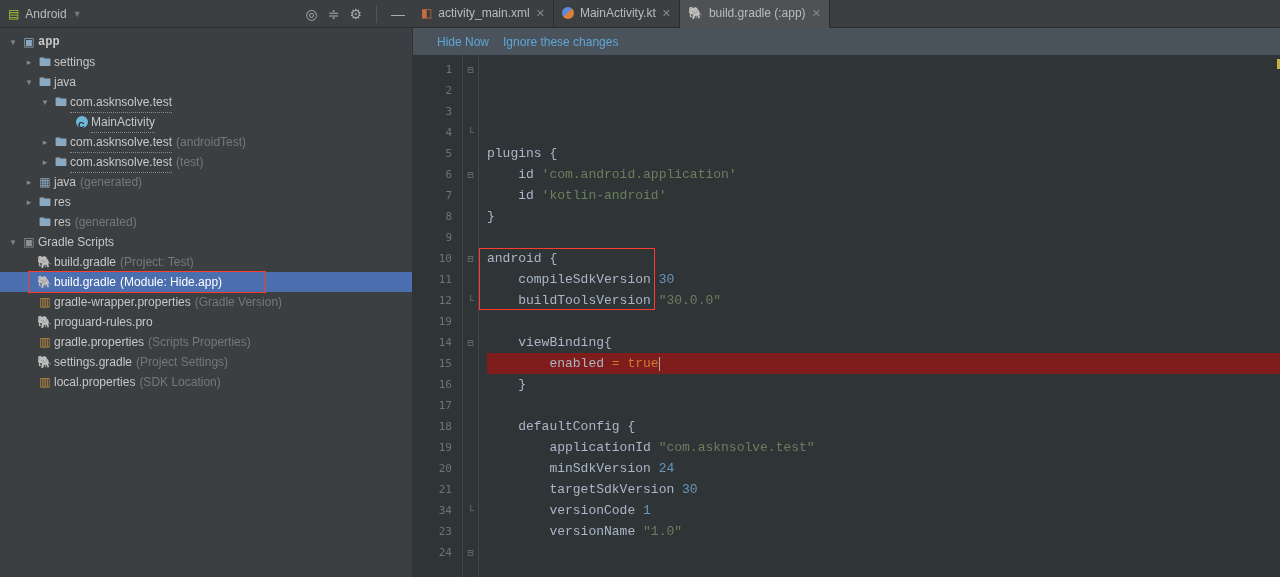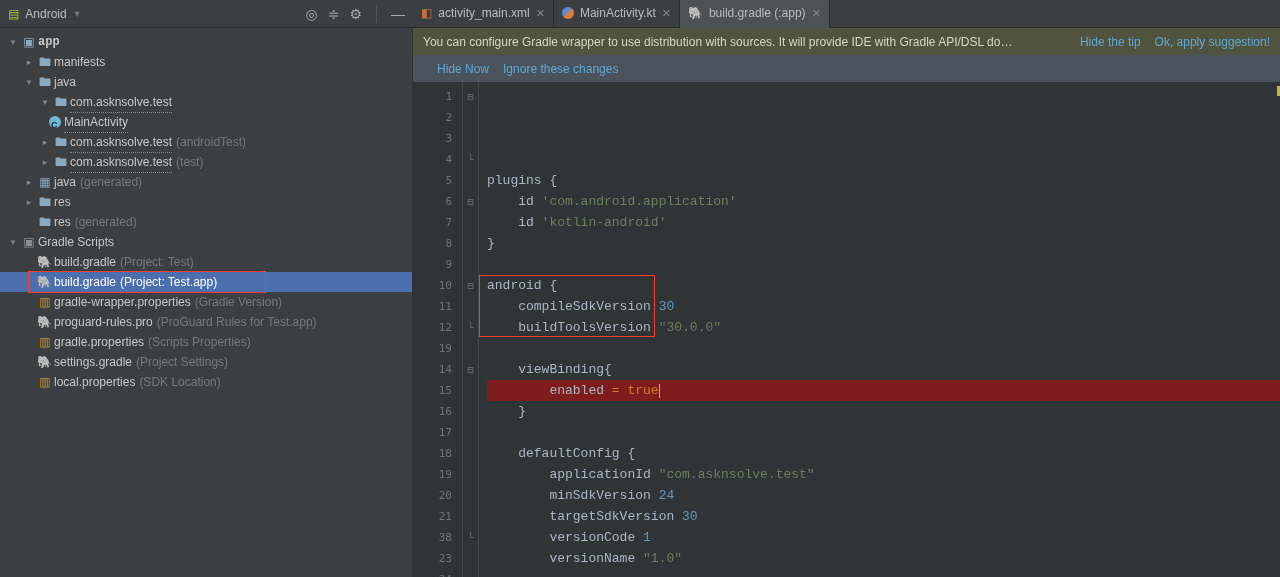--- a/index.html
+++ b/index.html
@@ -47,21 +47,21 @@
 .tree-row.bold .row-text { font-weight: 600; font-family: Liberation Mono, monospace; }
 .tree-row.selected { background: #4b6eaf; }
 .tree-row.selected .row-text, .tree-row.selected .row-suffix { color: #fff; }
 .folder-icon { color: #8aa8c0; }
 .module-icon { color: #8aa8c0; }
 .file-c-icon { color: #6fb7d4; display:inline-block; width:12px; height:12px; border-radius:50%; background:#6fb7d4; position:relative; }
 .file-c-icon::after { content:"C"; color:#223; font-size:9px; position:absolute; left:2px; top:-1px; font-weight:bold;}
 .gradle-prop-icon { color: #c28f3c; font-size: 12px; }
 .dotted-underline { border-bottom: 1px dotted #888; }
 .red-box { position: absolute; border: 1px solid #ff3b2f; pointer-events: none; }
-.indent-0{padding-left:6px}.indent-1{padding-left:22px}.indent-2{padding-left:38px}.indent-3{padding-left:32px}
+.indent-0{padding-left:6px}.indent-1{padding-left:22px}.indent-2{padding-left:38px}.indent-3{padding-left:59px}
 
 
 .editor-area { flex: 1; display: flex; flex-direction: column; min-width: 0; }
 .banner { display: flex; align-items: center; height: 27px; padding: 0 10px; font-size: 12px; }
 .banner.tip { background: #50543f; color: #d6d6c6; }
 .banner.sync { background: #4a525c; color: #d6d6d6; }
 .banner .center { flex: 1; overflow: hidden; text-overflow: ellipsis; white-space: nowrap; }
 .banner .link { color: #5fa7d6; margin-left: 14px; white-space: nowrap; }
 
 .code-wrap { flex: 1; display: flex; min-height: 0; background: #2f3437; position: relative; }
@@ -123,21 +123,21 @@
 <div class="main">
   <div class="sidebar" id="sidebar">
         <div class="tree-row indent-0 bold">
           <span class="caret-col">▾</span>
           <span class="row-icon module-icon">▣</span>
           <span class="row-text">app</span>
         </div>
         <div class="tree-row indent-1">
           <span class="caret-col">▸</span>
           <span class="row-icon folder-icon">🖿</span>
-          <span class="row-text">manifests</span>
+          <span class="row-text">settings</span>
         </div>
         <div class="tree-row indent-1">
           <span class="caret-col">▾</span>
           <span class="row-icon folder-icon">🖿</span>
           <span class="row-text">java</span>
         </div>
         <div class="tree-row indent-2">
           <span class="caret-col">▾</span>
           <span class="row-icon folder-icon">🖿</span>
           <span class="row-text dotted-underline">com.asknsolve.test</span>
@@ -186,34 +186,33 @@
         <div class="tree-row indent-1">
           <span class="caret-col"></span>
           <span class="row-icon elephant-icon">🐘</span>
           <span class="row-text">build.gradle</span>
           <span class="row-suffix"> (Project: Test)</span>
         </div>
         <div class="tree-row indent-1 selected">
           <span class="caret-col"></span>
           <span class="row-icon elephant-icon">🐘</span>
           <span class="row-text">build.gradle</span>
-          <span class="row-suffix"> (Project: Test.app)</span>
+          <span class="row-suffix"> (Module: Hide.app)</span>
         </div>
         <div class="red-box" style="left: 28px; top: 243px; width: 238px; height: 22px;"></div>
         <div class="tree-row indent-1">
           <span class="caret-col"></span>
           <span class="row-icon gradle-prop-icon">▥</span>
           <span class="row-text">gradle-wrapper.properties</span>
           <span class="row-suffix"> (Gradle Version)</span>
         </div>
         <div class="tree-row indent-1">
           <span class="caret-col"></span>
           <span class="row-icon elephant-icon">🐘</span>
           <span class="row-text">proguard-rules.pro</span>
-          <span class="row-suffix"> (ProGuard Rules for Test.app)</span>
         </div>
         <div class="tree-row indent-1">
           <span class="caret-col"></span>
           <span class="row-icon gradle-prop-icon">▥</span>
           <span class="row-text">gradle.properties</span>
           <span class="row-suffix"> (Scripts Properties)</span>
         </div>
         <div class="tree-row indent-1">
           <span class="caret-col"></span>
           <span class="row-icon elephant-icon">🐘</span>
@@ -222,25 +221,20 @@
         </div>
         <div class="tree-row indent-1">
           <span class="caret-col"></span>
           <span class="row-icon gradle-prop-icon">▥</span>
           <span class="row-text">local.properties</span>
           <span class="row-suffix"> (SDK Location)</span>
         </div>
       </div>
 
   <div class="editor-area">
-    <div class="banner tip">
-      <span class="center">You can configure Gradle wrapper to use distribution with sources. It will provide IDE with Gradle API/DSL do…</span>
-      <span class="link">Hide the tip</span>
-      <span class="link">Ok, apply suggestion!</span>
-    </div>
     <div class="banner sync">
       <span class="link">Hide Now</span>
       <span class="link">Ignore these changes</span>
     </div>
     <div class="code-wrap">
       <div class="gutter" id="gutter">
             <div class="gutter-row">1</div>
             <div class="gutter-row">2</div>
             <div class="gutter-row">3</div>
             <div class="gutter-row">4</div>
@@ -254,21 +248,21 @@
             <div class="gutter-row">12</div>
             <div class="gutter-row">19</div>
             <div class="gutter-row">14</div>
             <div class="gutter-row">15</div>
             <div class="gutter-row">16</div>
             <div class="gutter-row">17</div>
             <div class="gutter-row">18</div>
             <div class="gutter-row">19</div>
             <div class="gutter-row">20</div>
             <div class="gutter-row">21</div>
-            <div class="gutter-row">38</div>
+            <div class="gutter-row">34</div>
             <div class="gutter-row">23</div>
             <div class="gutter-row">24</div>
           </div>
       <div class="fold-col" id="foldcol">
             <div class="fold-row">⊟</div>
             <div class="fold-row"></div>
             <div class="fold-row"></div>
             <div class="fold-row">└</div>
             <div class="fold-row"></div>
             <div class="fold-row">⊟</div>

